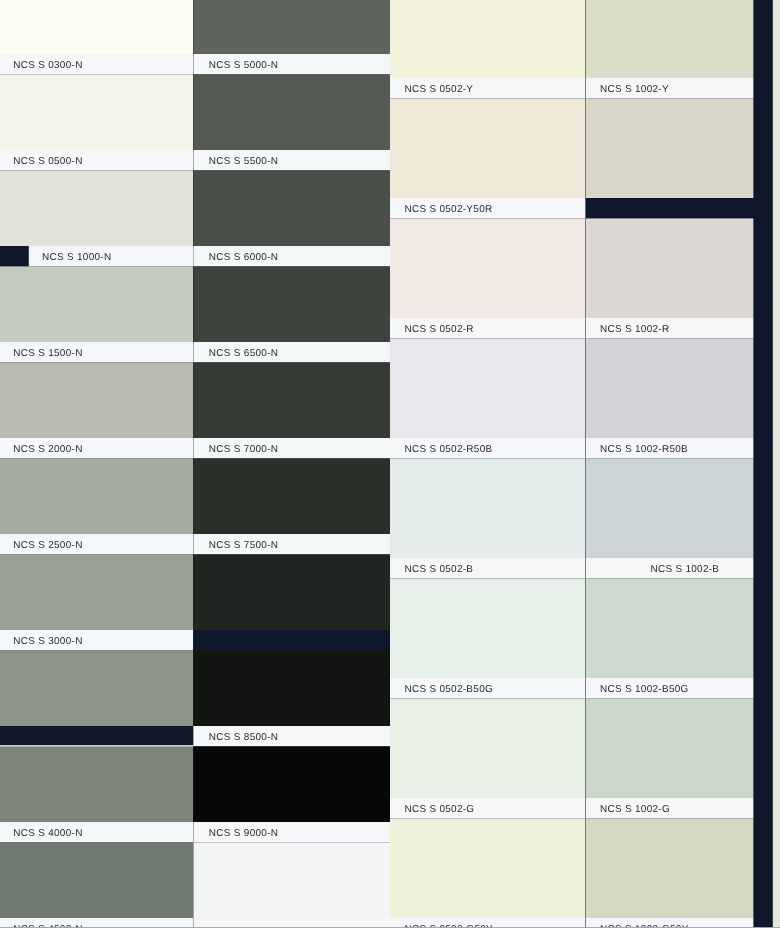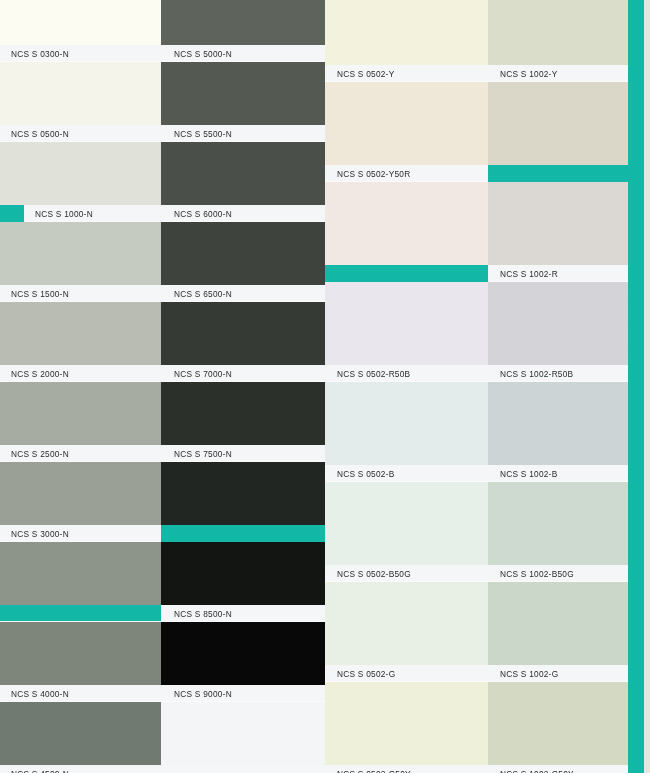--- a/index.html
+++ b/index.html
@@ -62,21 +62,21 @@
     inset: 0;
     pointer-events: none;
     opacity: 0.05;
     background:
       repeating-linear-gradient(0deg, rgba(0,0,0,0.35) 0px, rgba(0,0,0,0) 1px, rgba(0,0,0,0) 3px);
   }
 </style>
 </head>
 <body>
 
-<div id="chart" style="background: #14b8a6; text-decoration: underline;">
+<div id="chart" style="background: #0f172a; text-decoration: underline;">
   <div class="grain"></div>
 <div class="column col-1" style="left: 0px; width: 161px;">
       <div class="swatch" style="top: 0px; height: 45px; background: rgb(252, 252, 242);"></div>
       <div class="label-band" style="top: 45px; background: rgb(245, 246, 248);">
         <span class="label-text" style="color: rgb(42, 42, 42);">NCS S 0300-N</span>
       </div>
       <div class="swatch" style="top: 62px; height: 63px; background: rgb(245, 244, 234);"></div>
       <div class="label-band" style="top: 125px; background: rgb(245, 246, 248);">
         <span class="label-text" style="color: rgb(42, 42, 42);">NCS S 0500-N</span>
       </div>
@@ -155,20 +155,23 @@
     <div class="column col-3" style="left: 325px; width: 163px;">
       <div class="swatch" style="top: 0px; height: 65px; background: rgb(242, 242, 221);"></div>
       <div class="label-band" style="top: 65px; background: rgb(245, 246, 248);">
         <span class="label-text" style="color: rgb(42, 42, 42);">NCS S 0502-Y</span>
       </div>
       <div class="swatch" style="top: 82px; height: 83px; background: rgb(239, 232, 216);"></div>
       <div class="label-band" style="top: 165px; background: rgb(245, 246, 248);">
         <span class="label-text" style="color: rgb(42, 42, 42);">NCS S 0502-Y50R</span>
       </div>
       <div class="swatch" style="top: 182px; height: 83px; background: rgb(241, 232, 227);"></div>
+      <div class="label-band" style="top: 265px; background: rgb(245, 246, 248);">
+        <span class="label-text" style="color: rgb(42, 42, 42);">NCS S 0502-R</span>
+      </div>
       <div class="swatch" style="top: 282px; height: 83px; background: rgb(233, 231, 237);"></div>
       <div class="label-band" style="top: 365px; background: rgb(245, 246, 248);">
         <span class="label-text" style="color: rgb(42, 42, 42);">NCS S 0502-R50B</span>
       </div>
       <div class="swatch" style="top: 382px; height: 83px; background: rgb(228, 236, 235);"></div>
       <div class="label-band" style="top: 465px; background: rgb(245, 246, 248);">
         <span class="label-text" style="color: rgb(42, 42, 42);">NCS S 0502-B</span>
       </div>
       <div class="swatch" style="top: 482px; height: 83px; background: rgb(230, 239, 232);"></div>
       <div class="label-band" style="top: 565px; background: rgb(245, 246, 248);">
@@ -192,21 +195,21 @@
       <div class="swatch" style="top: 182px; height: 83px; background: rgb(219, 215, 210);"></div>
       <div class="label-band" style="top: 265px; background: rgb(245, 246, 248);">
         <span class="label-text" style="color: rgb(42, 42, 42);">NCS S 1002-R</span>
       </div>
       <div class="swatch" style="top: 282px; height: 83px; background: rgb(212, 212, 216);"></div>
       <div class="label-band" style="top: 365px; background: rgb(245, 246, 248);">
         <span class="label-text" style="color: rgb(42, 42, 42);">NCS S 1002-R50B</span>
       </div>
       <div class="swatch" style="top: 382px; height: 83px; background: rgb(204, 212, 213);"></div>
       <div class="label-band" style="top: 465px; background: rgb(245, 246, 248);">
-        <span class="label-text" style="color: rgb(42, 42, 42);">NCS S 1002-B</span>
+        <span class="label-text" style="color: rgb(42, 42, 42); margin-left: 42px;">NCS S 1002-B</span>
       </div>
       <div class="swatch" style="top: 482px; height: 83px; background: rgb(206, 217, 207);"></div>
       <div class="label-band" style="top: 565px; background: rgb(245, 246, 248);">
         <span class="label-text" style="color: rgb(42, 42, 42); text-align: center;">NCS S 1002-B50G</span>
       </div>
       <div class="swatch" style="top: 582px; height: 83px; background: rgb(202, 215, 201);"></div>
       <div class="label-band" style="top: 665px; background: rgb(245, 246, 248);">
         <span class="label-text" style="color: rgb(42, 42, 42);">NCS S 1002-G</span>
       </div>
       <div class="swatch" style="top: 682px; height: 83px; background: rgb(212, 217, 195);"></div>

